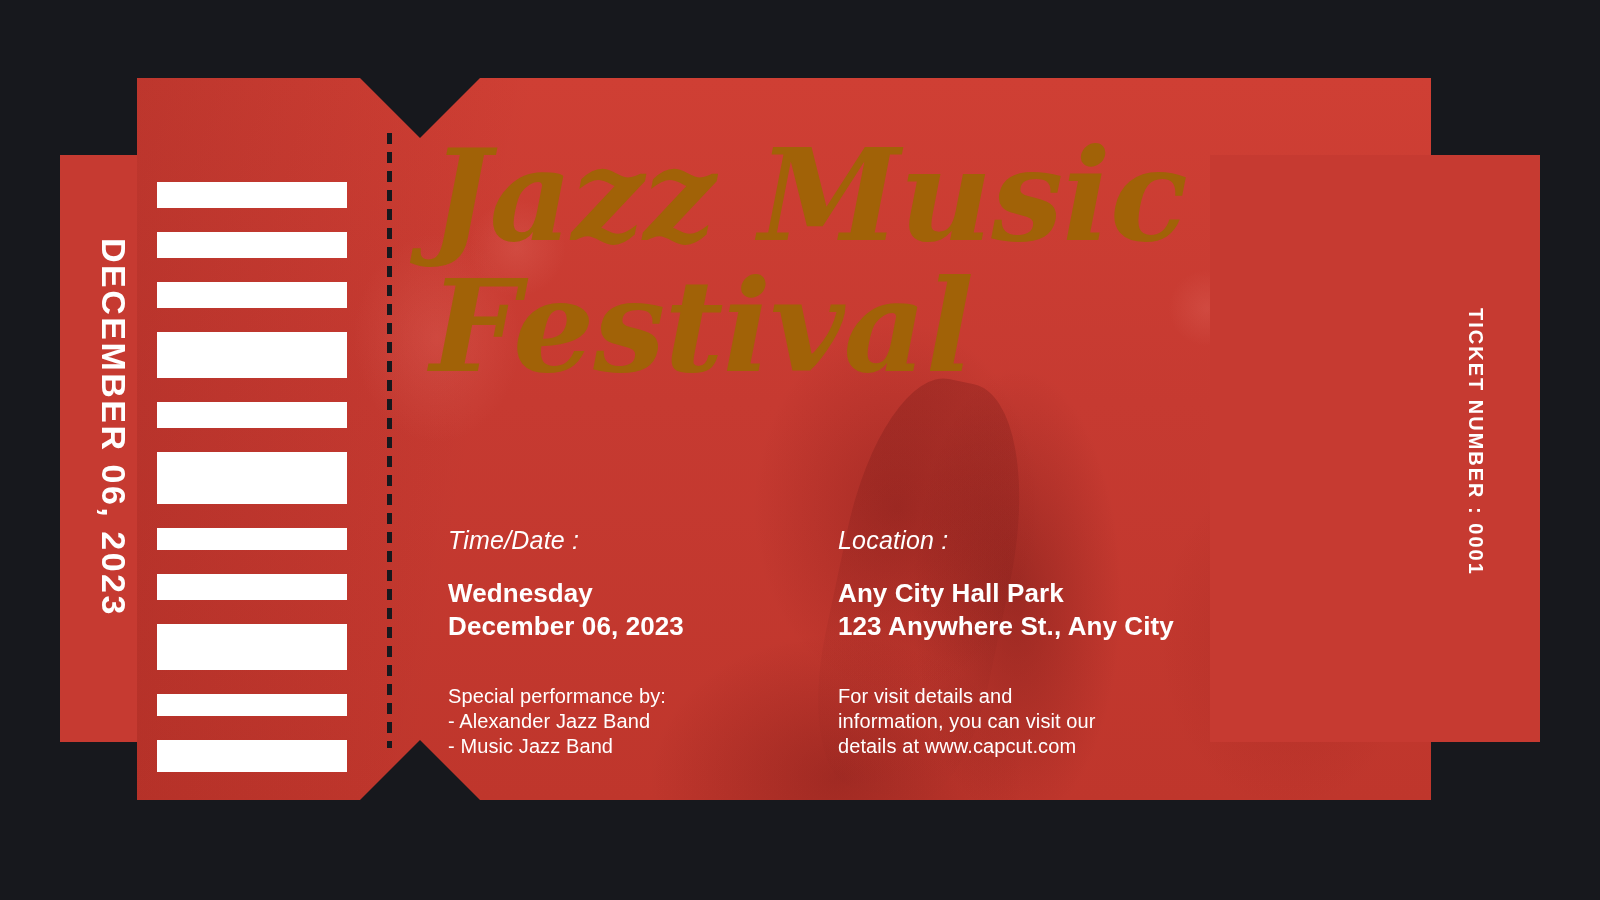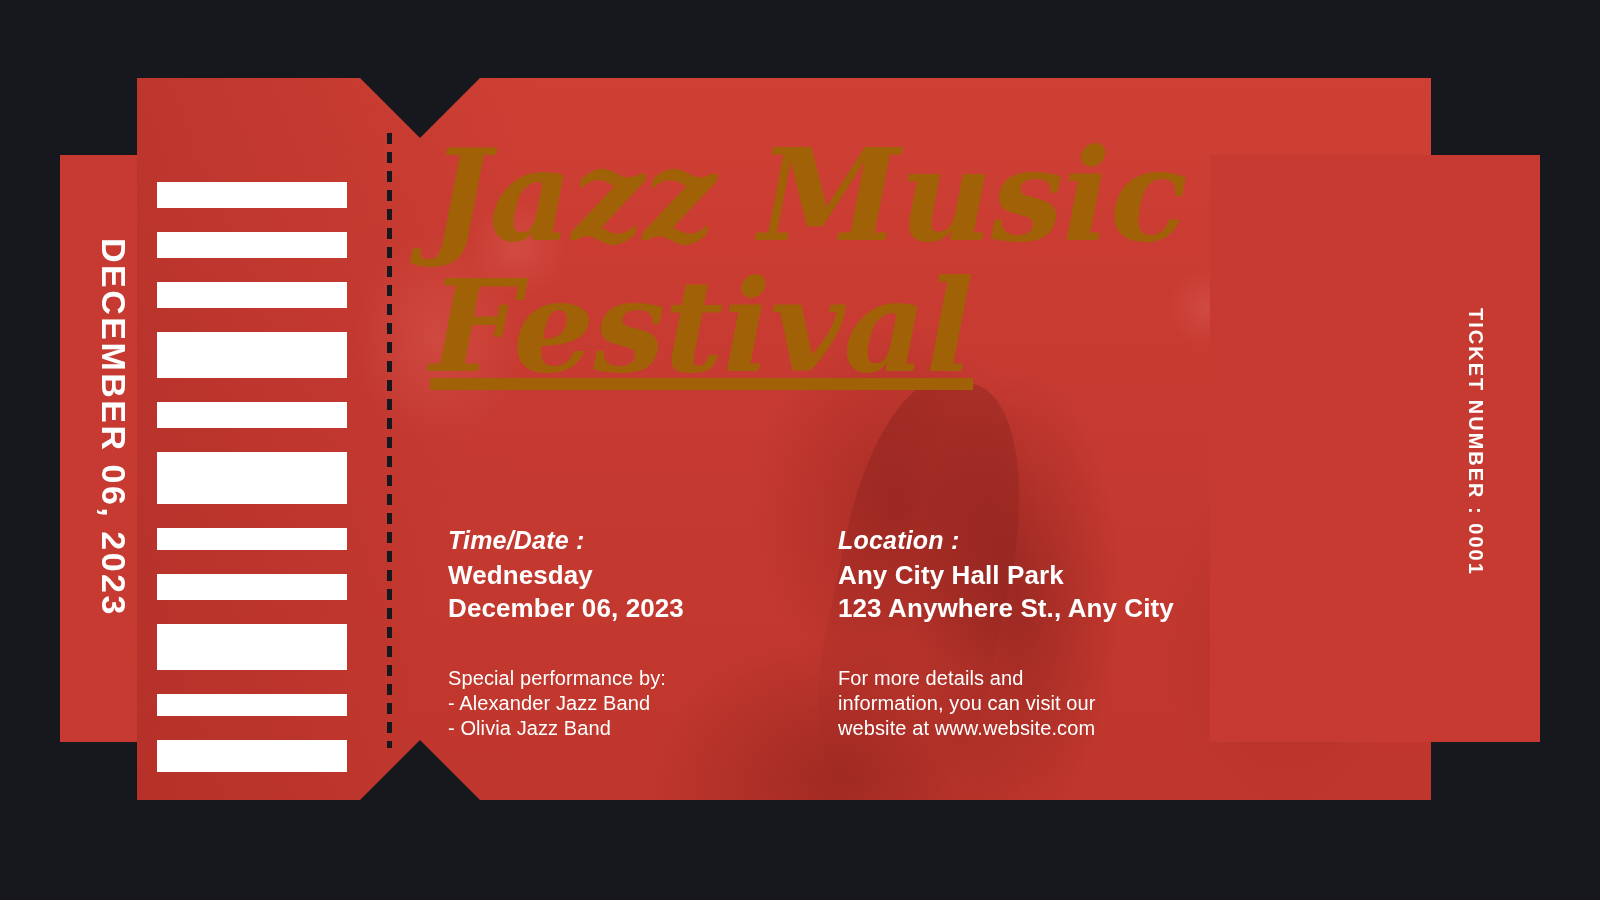--- a/index.html
+++ b/index.html
@@ -166,40 +166,40 @@
     top: 52px;
     width: 860px;
     color: #a16207;
     font-family: "DejaVu Serif", "Liberation Serif", serif;
     font-style: italic;
     font-weight: 700;
     font-size: 128px;
     line-height: 1.02;
     letter-spacing: -1px;
   }
-  .headline .line-2 { display: block; text-decoration: underline; }
+  .headline .line-2 { display: block; }
 
   
   .info-row {
     position: absolute;
     left: 388px;
     top: 448px;
     width: 900px;
     display: flex;
     gap: 0px;
   }
   .info-col { width: 390px; color: #ffffff; }
   .info-col.right { width: 420px; }
 
   .info-label {
     font-size: 25px;
     font-style: italic;
-    font-weight: 700;
+    font-weight: 400;
     letter-spacing: 0.2px;
-    margin-bottom: 4px;
+    margin-bottom: 22px;
   }
   .info-value {
     font-size: 26px;
     font-weight: 700;
     line-height: 1.28;
     letter-spacing: 0.1px;
   }
   .info-note {
     margin-top: 40px;
     font-size: 20px;
@@ -268,33 +268,33 @@
 
       <div class="info-col left">
         <div class="info-label">Time/Date :</div>
         <div class="info-value">
           <span>Wednesday</span><br>
           <span>December 06, 2023</span>
         </div>
         <div class="info-note">
           <span class="note-line">Special performance by:</span>
           <span class="note-line">- Alexander Jazz Band</span>
-          <span class="note-line">- Olivia Jazz Band</span>
+          <span class="note-line">- Music Jazz Band</span>
         </div>
       </div>
 
       <div class="info-col right">
         <div class="info-label">Location :</div>
         <div class="info-value">
           <span>Any City Hall Park</span><br>
           <span>123 Anywhere St., Any City</span>
         </div>
         <div class="info-note">
-          <span class="note-line">For more details and</span>
+          <span class="note-line">For visit details and</span>
           <span class="note-line">information, you can visit our</span>
-          <span class="note-line">website at www.website.com</span>
+          <span class="note-line">details at www.capcut.com</span>
         </div>
       </div>
 
     </div>
 
   </div>
 </div>
 
 </body></html>

